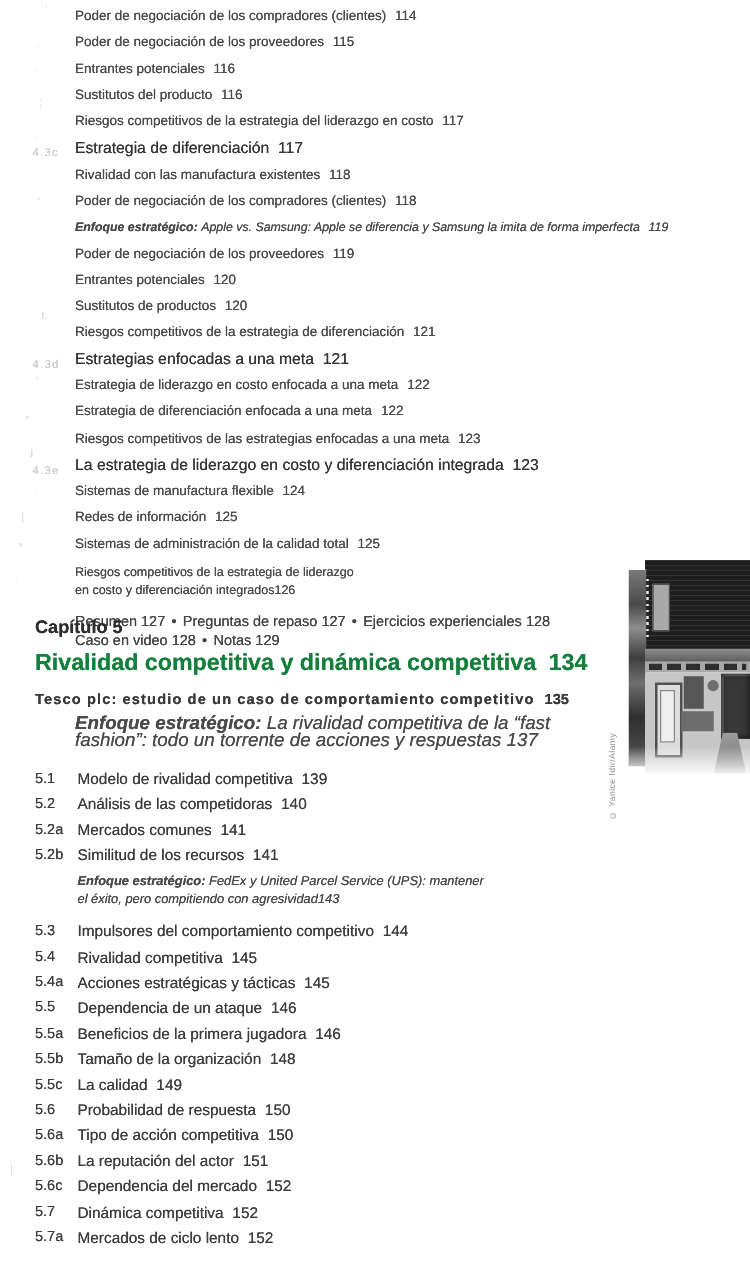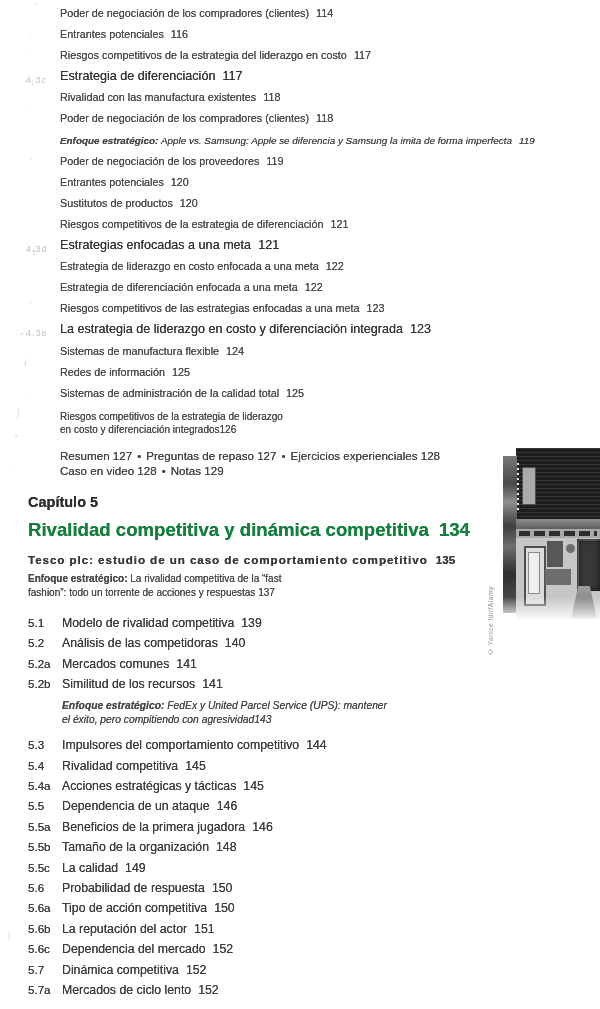--- a/index.html
+++ b/index.html
@@ -23,21 +23,21 @@
   .twoLine{margin-top:6px;font-size:10px;color:#4a4a4a;line-height:13.6px;}
   .summary{margin-top:11px;font-size:11.6px;color:#444;line-height:15.3px;}
   .summary .sep{margin:0 5px;}
   
   .ch5head{position:absolute;left:28px;top:494px;width:470px;}
   .chapLabel{font-weight:bold;font-size:14.5px;color:#2e2e2e;}
   .chapTitle{font-weight:bold;font-size:18.6px;color:#15803d;margin-top:9px;white-space:nowrap;}
   .chapTitle .pg{margin-left:10px;}
   .caseLine{font-weight:bold;font-size:11.7px;letter-spacing:.9px;color:#3a3a3a;margin-top:12px;white-space:nowrap;}
   .caseLine .pg{margin-left:8px;letter-spacing:0;}
-  .focusBlock{margin-top:6px;font-size:10px;color:#4a4a4a;line-height:14.3px;}
+  .focusBlock{margin-top:6px;margin-left:32px;font-size:15px;font-style:italic;color:#4a4a4a;line-height:14.3px;}
   .focusBlock .lead{font-weight:bold;}
   
   .ch5list{position:absolute;left:62px;top:613px;width:440px;}
   .ch5row{position:relative;line-height:20.4px;font-size:12.3px;color:#3d3d3d;white-space:nowrap;}
   .ch5row .num{position:absolute;left:-34px;top:0;font-size:11.6px;color:#3d3d3d;}
   .ch5row .pg{margin-left:7px;}
   .ch5focus{margin:4px 0 8px 0;font-size:10.3px;font-style:italic;color:#4a4a4a;line-height:14.3px;}
   .ch5focus .lead{font-weight:bold;}
   
   .artifact{position:absolute;font-size:9px;color:#8a8a8a;opacity:.35;text-shadow:none;}
@@ -75,21 +75,23 @@
     font-size:6.8px;color:#8f8f8f;letter-spacing:.4px;text-shadow:none;white-space:nowrap;
   }
 </style>
 </head>
 <body>
 
 <div class="page">
 
   <div class="upper" id="upper">
       <div class="row row-sub"><span>Poder de negociación de los compradores (clientes)</span><span class="pg">114</span></div>
+      <div class="row row-sub"><span>Poder de negociación de los proveedores</span><span class="pg">115</span></div>
       <div class="row row-sub"><span>Entrantes potenciales</span><span class="pg">116</span></div>
+      <div class="row row-sub"><span>Sustitutos del producto</span><span class="pg">116</span></div>
       <div class="row row-sub"><span>Riesgos competitivos de la estrategia del liderazgo en costo</span><span class="pg">117</span></div>
       <div class="row row-sec"><span class="secnum">4.3c</span><span>Estrategia de diferenciación</span><span class="pg">117</span></div>
       <div class="row row-sub"><span>Rivalidad con las manufactura existentes</span><span class="pg">118</span></div>
       <div class="row row-sub"><span>Poder de negociación de los compradores (clientes)</span><span class="pg">118</span></div>
       <div class="row row-focus"><span class="lead">Enfoque estratégico: </span><span>Apple vs. Samsung: Apple se diferencia y Samsung la imita de forma imperfecta</span><span class="pg">119</span></div>
       <div class="row row-sub"><span>Poder de negociación de los proveedores</span><span class="pg">119</span></div>
       <div class="row row-sub"><span>Entrantes potenciales</span><span class="pg">120</span></div>
       <div class="row row-sub"><span>Sustitutos de productos</span><span class="pg">120</span></div>
       <div class="row row-sub"><span>Riesgos competitivos de la estrategia de diferenciación</span><span class="pg">121</span></div>
       <div class="row row-sec"><span class="secnum">4.3d</span><span>Estrategias enfocadas a una meta</span><span class="pg">121</span></div>

